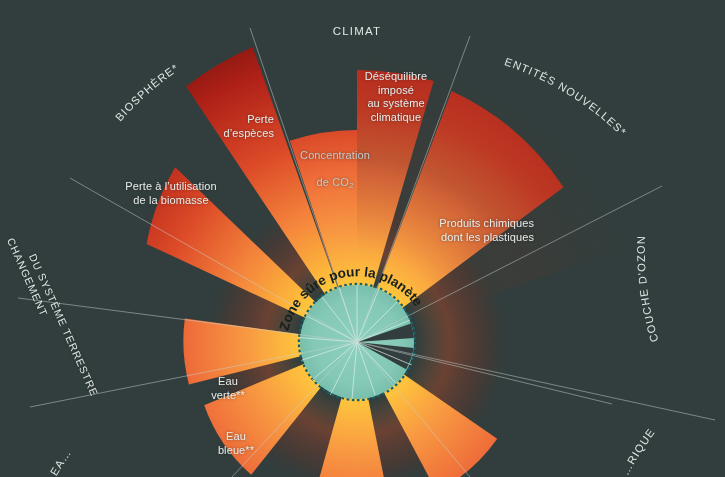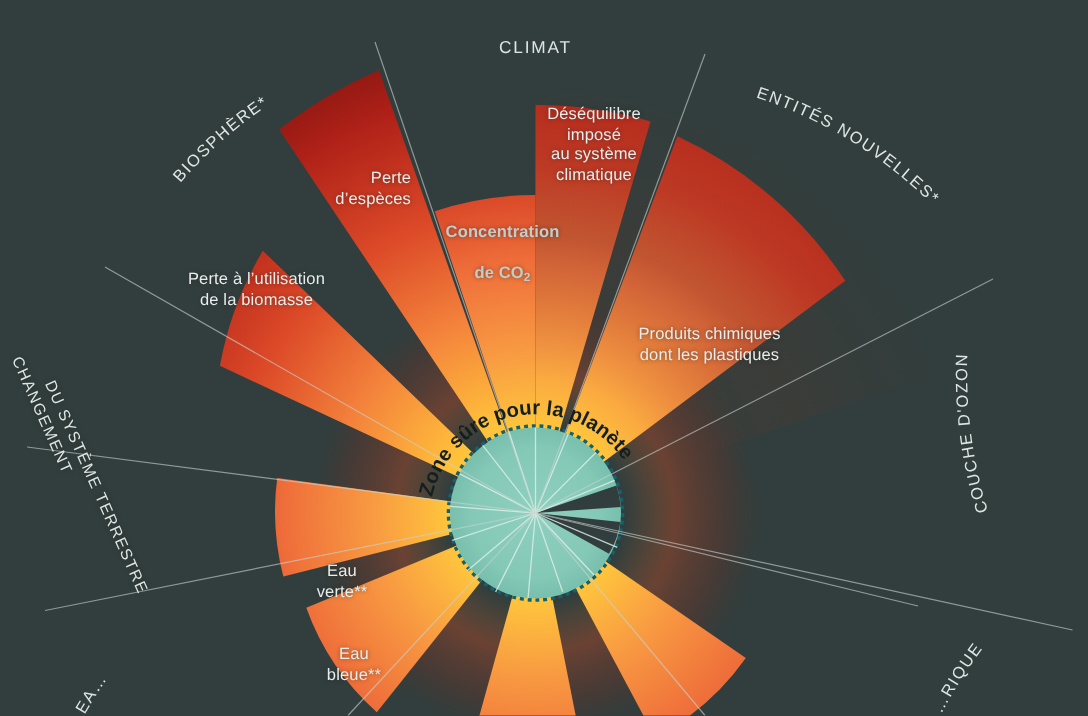--- a/index.html
+++ b/index.html
@@ -15,21 +15,21 @@
   .lbl {
     position:absolute;
     color:#e9ecea;
     font-size:11px;
     line-height:1.24;
     text-align:center;
     white-space:pre-line;
     text-shadow:0 0 3px rgba(30,40,40,.55);
     letter-spacing:.1px;
   }
-  .lbl.grey { color:#c4cbc9;font-weight:bold; }
+  .lbl.grey { color:#c4cbc9; }
   .sector-cap {
     position:absolute;
     color:#dfe5e3;
     font-size:10.5px;
     letter-spacing:1.1px;
     white-space:nowrap;
     text-shadow:0 0 3px rgba(30,40,40,.6);
   }
   .sub { font-size:.72em; vertical-align:-.28em; }
 </style>
@@ -193,21 +193,21 @@
   <div class="lbl grey" style="left:280px; top:135px; width:110px;">
     <span>Concentration</span><br>
     <span>de CO<span class="sub">2</span></span>
   </div>
 
   <div class="lbl" style="left:355px; top:70px; width:82px;">Déséquilibre
 imposé
 au système
 climatique</div>
 
-  <div class="lbl" style="left:412px; top:217px; width:122px; text-align:center;">Produits chimiques
+  <div class="lbl" style="left:412px; top:217px; width:122px; text-align:right;">Produits chimiques
 dont les plastiques</div>
 
   <div class="lbl" style="left:200px; top:375px; width:56px;">Eau
 verte**</div>
 
   <div class="lbl" style="left:208px; top:430px; width:56px;">Eau
 bleue**</div>
 
 </div>
 

